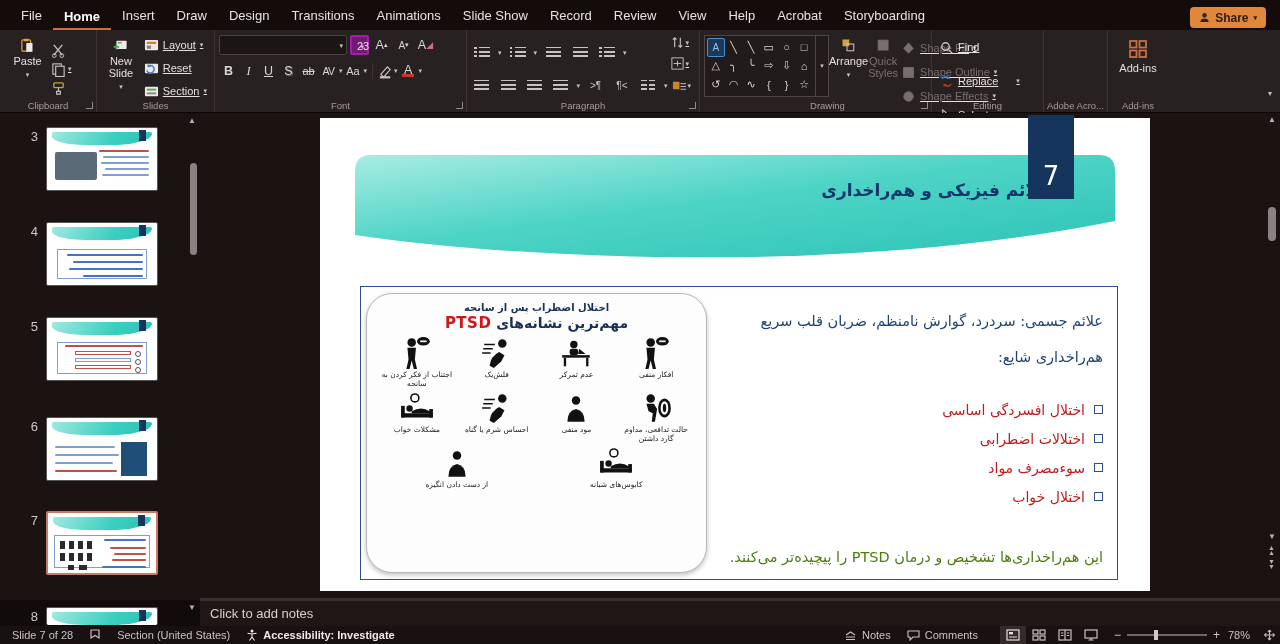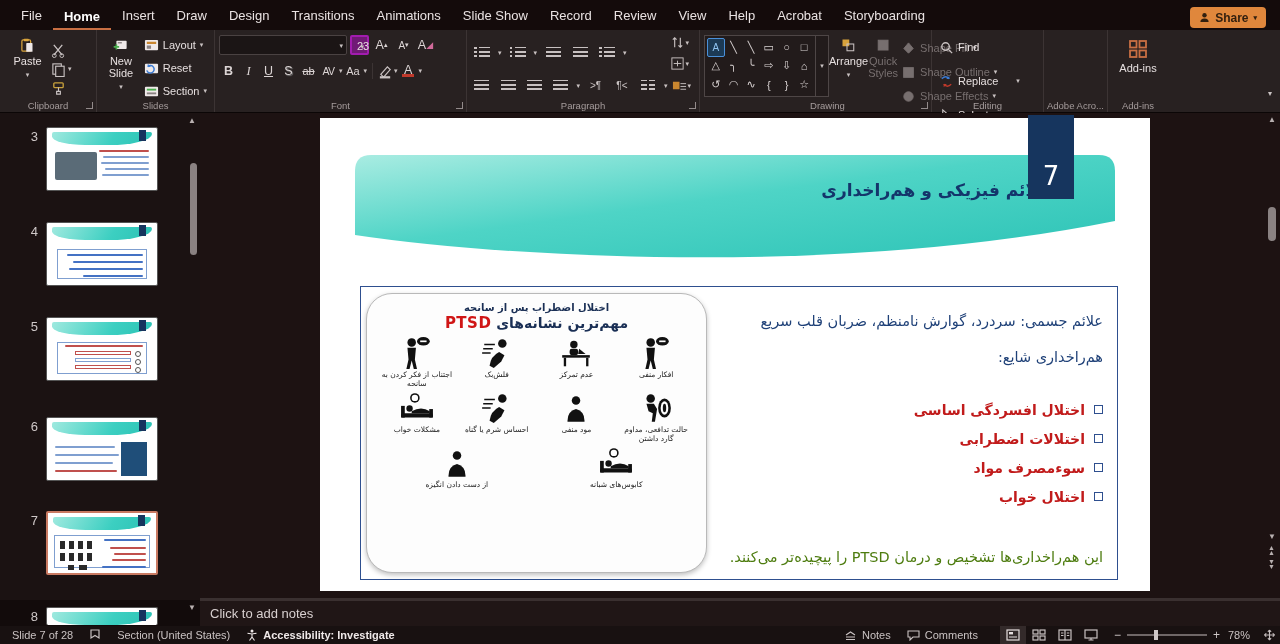--- a/index.html
+++ b/index.html
@@ -18,21 +18,21 @@
   .rgroup { position:relative; height:100%; border-right:1px solid #3c3434; padding:5px 4px 13px; flex:none; }
   .rlabel { position:absolute; bottom:1px; left:0; right:0; text-align:center; font-size:9.5px; color:#a59c9c; }
   .dlauncher { position:absolute; right:3px; bottom:3px; width:7px; height:7px; border-right:1px solid #938b8b; border-bottom:1px solid #938b8b; }
   .bigbtn { width:47px; height:100%; display:flex; flex-direction:column; align-items:center; justify-content:flex-start; gap:2px; font-size:11px; color:#e6dfdf; text-align:center; padding-top:3px; border-radius:3px; line-height:12px; }
   .bigbtn .chev { font-size:7px; color:#c9c2c2; }
   .smallbtn { display:flex; align-items:center; gap:4px; font-size:11px; height:20px; padding:0 3px; border-radius:2px; white-space:nowrap; }
   .smallbtn .chev, .chev { font-size:7px; color:#c9c2c2; }
   .icon16 { width:15px; height:15px; flex:none; }
   .grayed { color:#776f6f; }
   .grayed svg * { stroke:#776f6f !important; fill:#776f6f !important; }
-  .col { display:flex; flex-direction:column; justify-content:flex-start; }
+  .col { display:flex; flex-direction:column; justify-content:flex-start;text-decoration:underline; }
   .row { display:flex; align-items:center; }
 
   .combo { width:128px; height:20px; background:#1b1515; border:1px solid #4a4242; border-radius:2px; position:relative; }
   .combo .chev, .sizebox .chev { position:absolute; right:3px; top:6px; }
   .sizebox { width:16px; height:20px; background:#701a75; border:2px solid #a21caf; border-radius:2px; font-size:11px; color:#e6dfdf; padding:3px 10px 0 5px; position:relative; }
   .fbtn { font-size:12.5px; color:#dcd5d5; width:19px; height:20px; display:flex; align-items:center; justify-content:center; border-radius:2px; }
   .licon { width:15px; height:12px; background:repeating-linear-gradient(#c8c1c1 0 1.4px, transparent 1.4px 4.2px); }
   .licon.bul { width:11px; position:relative; margin-left:5px; }
   .licon.bul::before { content:""; position:absolute; left:-5px; top:0; width:2.5px; height:12px; background:repeating-linear-gradient(#c8c1c1 0 1.8px, transparent 1.8px 4.2px); }
   .pbtn { width:22px; height:19px; display:flex; align-items:center; justify-content:center; border-radius:2px; }
@@ -76,21 +76,21 @@
   .ic-t2 { font-size:14px; font-weight:bold; color:#1a2f55; margin-top:1px; }
   .ic-t2 .red { color:#d01616; font-size:15px; letter-spacing:.5px; }
   .ic-grid { display:flex; flex-wrap:wrap; justify-content:space-around; direction:rtl; margin-top:4px; }
   .ic-item { width:24%; display:flex; flex-direction:column; align-items:center; margin-bottom:3px; }
   .ic-item.wide { width:38%; }
   .ic-item svg { width:40px; height:34px; fill:#111; }
   .ic-cap { font-size:7.5px; color:#222; line-height:8.5px; margin-top:1px; }
 
   .slide-text { position:absolute; right:14px; top:22px; width:390px; direction:rtl; text-align:right; color:#1f4178; font-family:"DejaVu Sans", sans-serif; font-size:14.5px; }
   .slide-text .l1 { line-height:24px; margin-bottom:12px; }
-  .bullets { margin-top:26px;font-weight:bold; }
+  .bullets { margin-top:26px; }
   .bullet-line { display:flex; align-items:center; justify-content:flex-start; direction:rtl; gap:9px; height:29px; color:#c11b1b; font-size:14px; }
   .bullet-sq { width:9px; height:9px; border:1.6px solid #2e4f8f; flex:none; }
   .slide-footer { position:absolute; right:14px; bottom:14px; width:600px; direction:rtl; text-align:right; color:#4d7c0f; font-size:14.5px; font-family:"DejaVu Sans", sans-serif; }
 
   
   .splitter { position:absolute; left:200px; top:598px; width:1080px; height:3px; background:#3a3030; }
   .notes { position:absolute; left:200px; top:601px; width:1080px; height:25px; background:#201616; display:flex; align-items:center; padding-left:10px; font-size:13px; color:#d8d0d0; }
   .statusbar { position:absolute; left:0; top:626px; width:1280px; height:18px; background:#181111; display:flex; align-items:center; font-size:11px; color:#c9c2c2; }
   .sb-item { display:flex; align-items:center; gap:5px; padding:0 8px; height:100%; white-space:nowrap; }
   .sb-item.strong { color:#efe9e9; font-weight:bold; }

